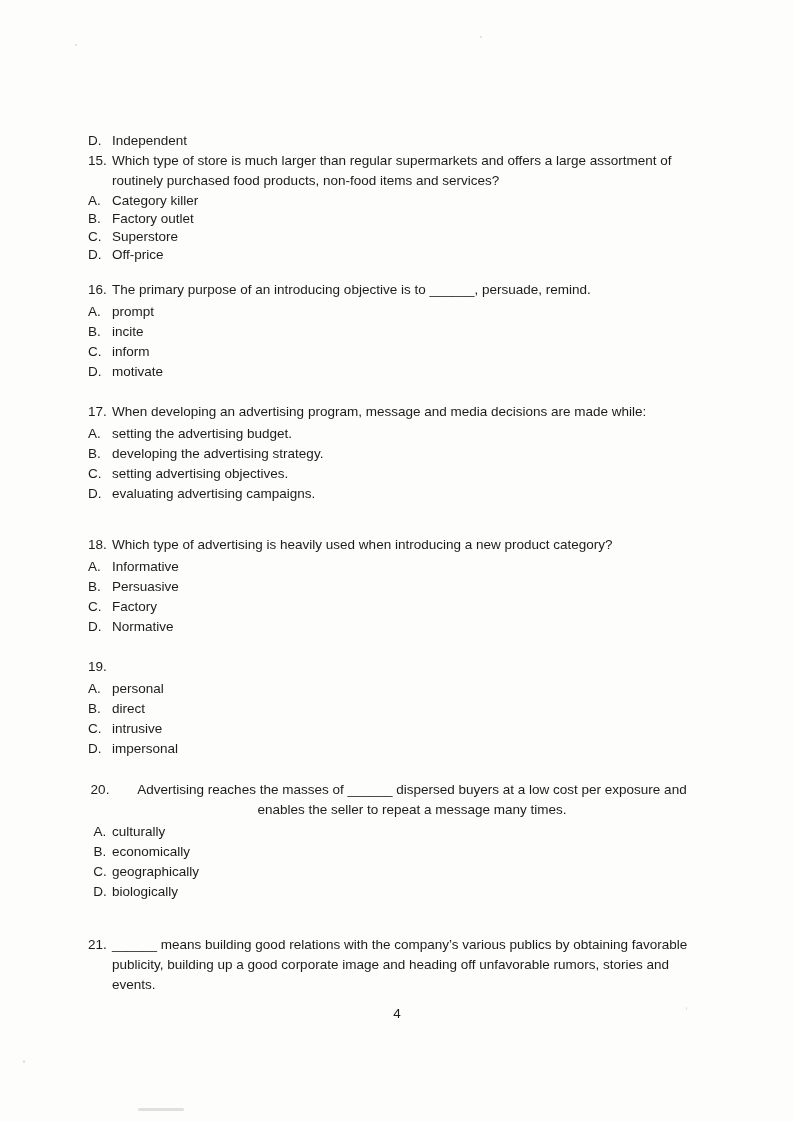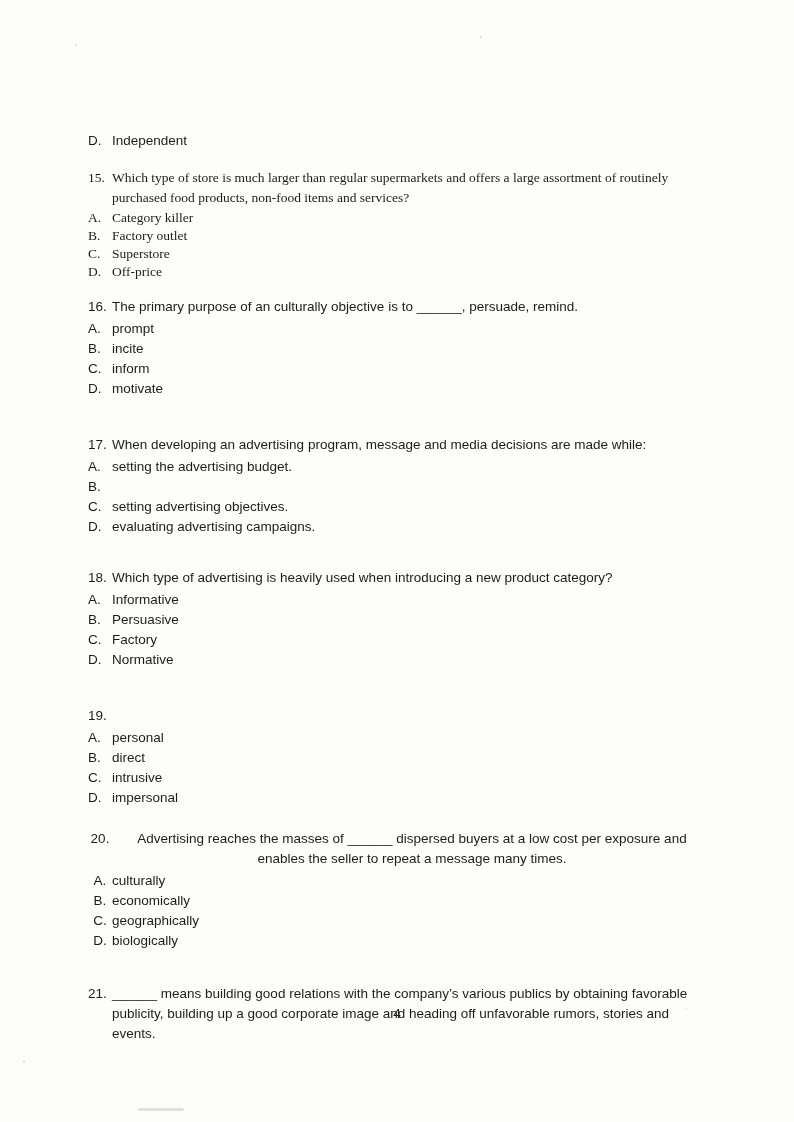--- a/index.html
+++ b/index.html
@@ -29,22 +29,22 @@
     line-height: 20px;
   }
   .marker {
     flex: 0 0 24px;
     width: 24px;
   }
   .qtext, .otext {
     flex: 0 1 auto;
     max-width: 600px;
   }
-  .question { margin-top: 36px; }
-  .question.q15 { margin-top: 17px; font-family: Liberation Serif, serif; }
+  .question { margin-top: 20px; }
+  .question.q15 { margin-top: 0; }
   .question.q16 { margin-top: 16px; }
   .question.q18 { margin-top: 31px; }
   .question.q20 { margin-top: 21px; text-align: center; }
   .question.q21 { margin-top: 33px; }
   .options { margin-top: 2px; }
   .options.tight { margin-top: 1px; }
   .options.tight .row { line-height: 18px; }
   .page-number {
     position: absolute;
     top: 1004px;
@@ -103,21 +103,21 @@
         <div class="row">
           <span class="marker">D.</span>
           <span class="otext">Off-price</span>
         </div>
       </div>
     </div>
 
     <div class="question q16">
       <div class="row">
         <span class="marker">16.</span>
-        <span class="qtext">The primary purpose of an culturally objective is to ______, persuade, remind.</span>
+        <span class="qtext">The primary purpose of an introducing objective is to ______, persuade, remind.</span>
       </div>
       <div class="options">
         <div class="row">
           <span class="marker">A.</span>
           <span class="otext">prompt</span>
         </div>
         <div class="row">
           <span class="marker">B.</span>
           <span class="otext">incite</span>
         </div>
@@ -137,20 +137,21 @@
         <span class="marker">17.</span>
         <span class="qtext">When developing an advertising program, message and media decisions are made while:</span>
       </div>
       <div class="options">
         <div class="row">
           <span class="marker">A.</span>
           <span class="otext">setting the advertising budget.</span>
         </div>
         <div class="row">
           <span class="marker">B.</span>
+          <span class="otext">developing the advertising strategy.</span>
         </div>
         <div class="row">
           <span class="marker">C.</span>
           <span class="otext">setting advertising objectives.</span>
         </div>
         <div class="row">
           <span class="marker">D.</span>
           <span class="otext">evaluating advertising campaigns.</span>
         </div>
       </div>

